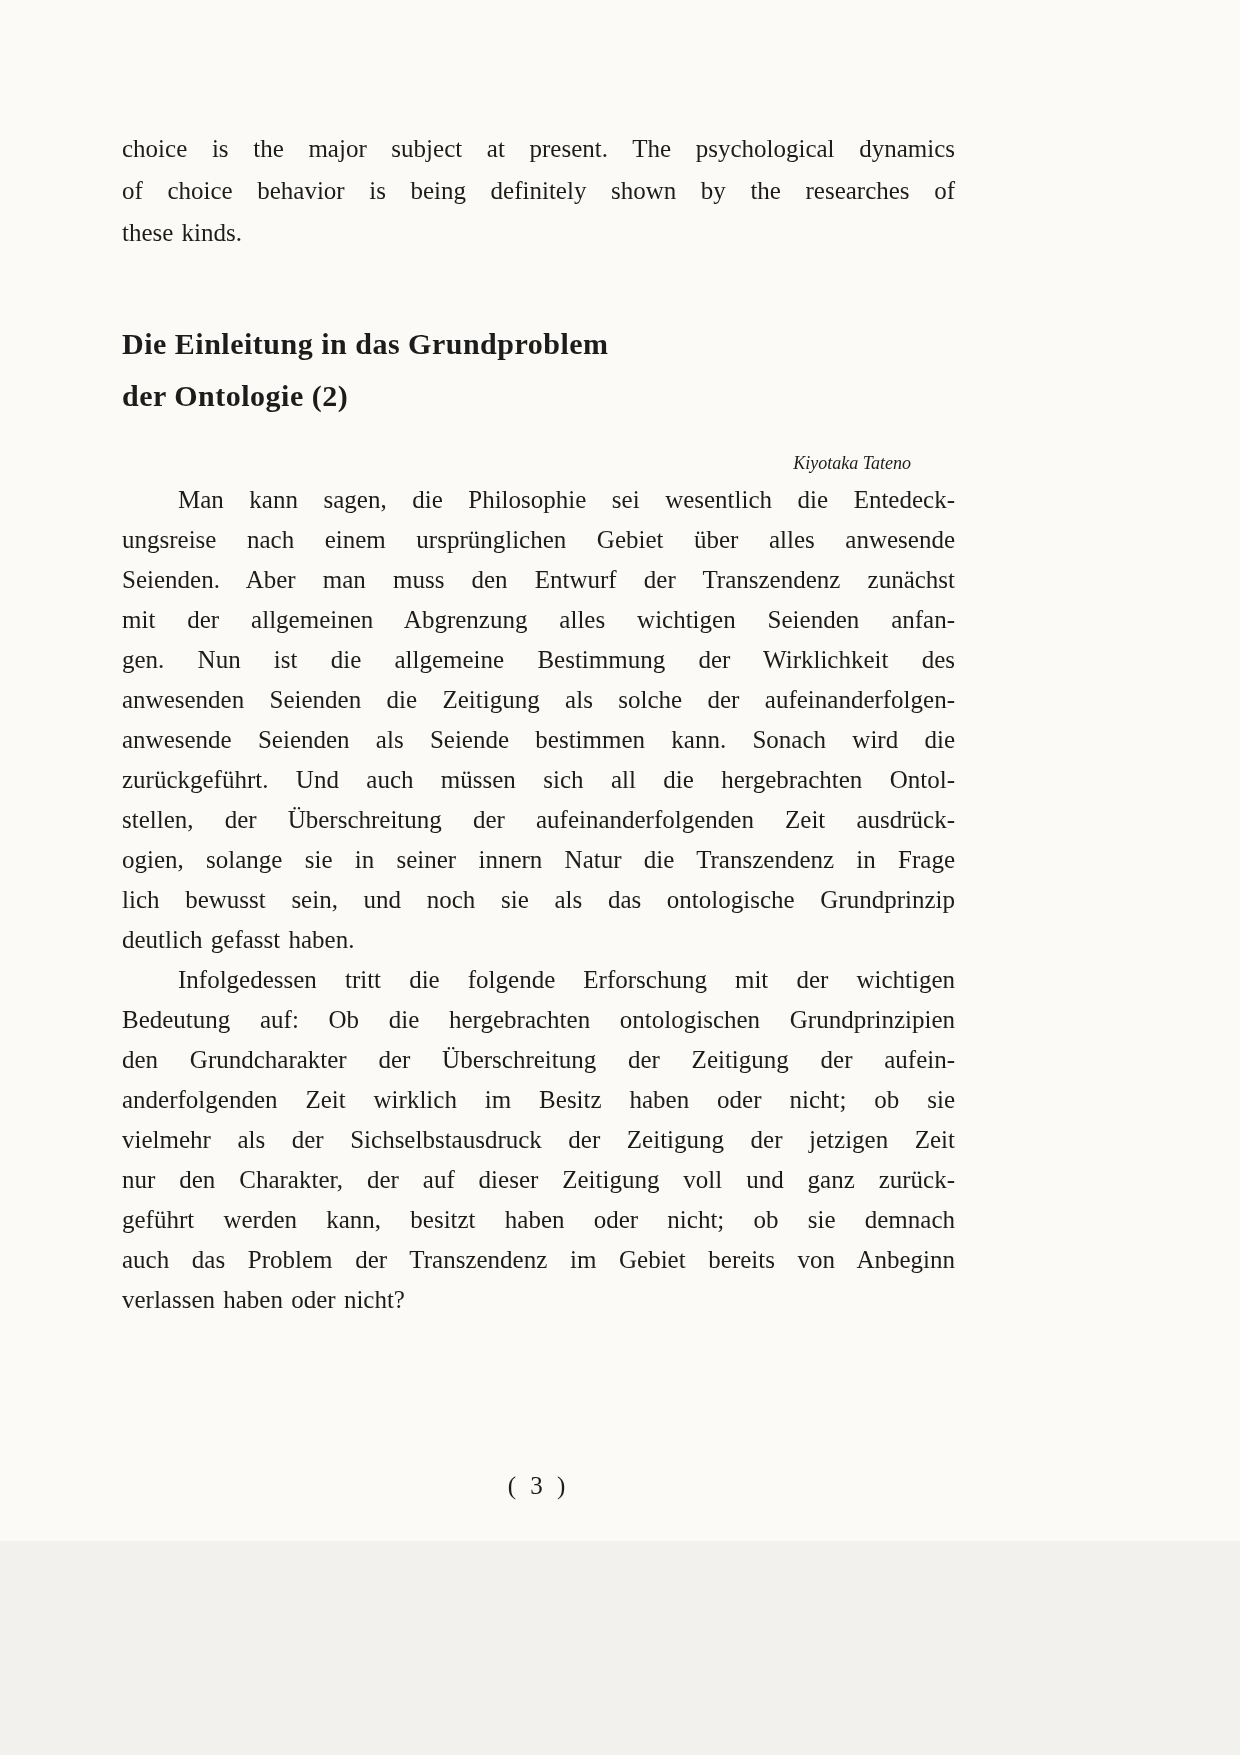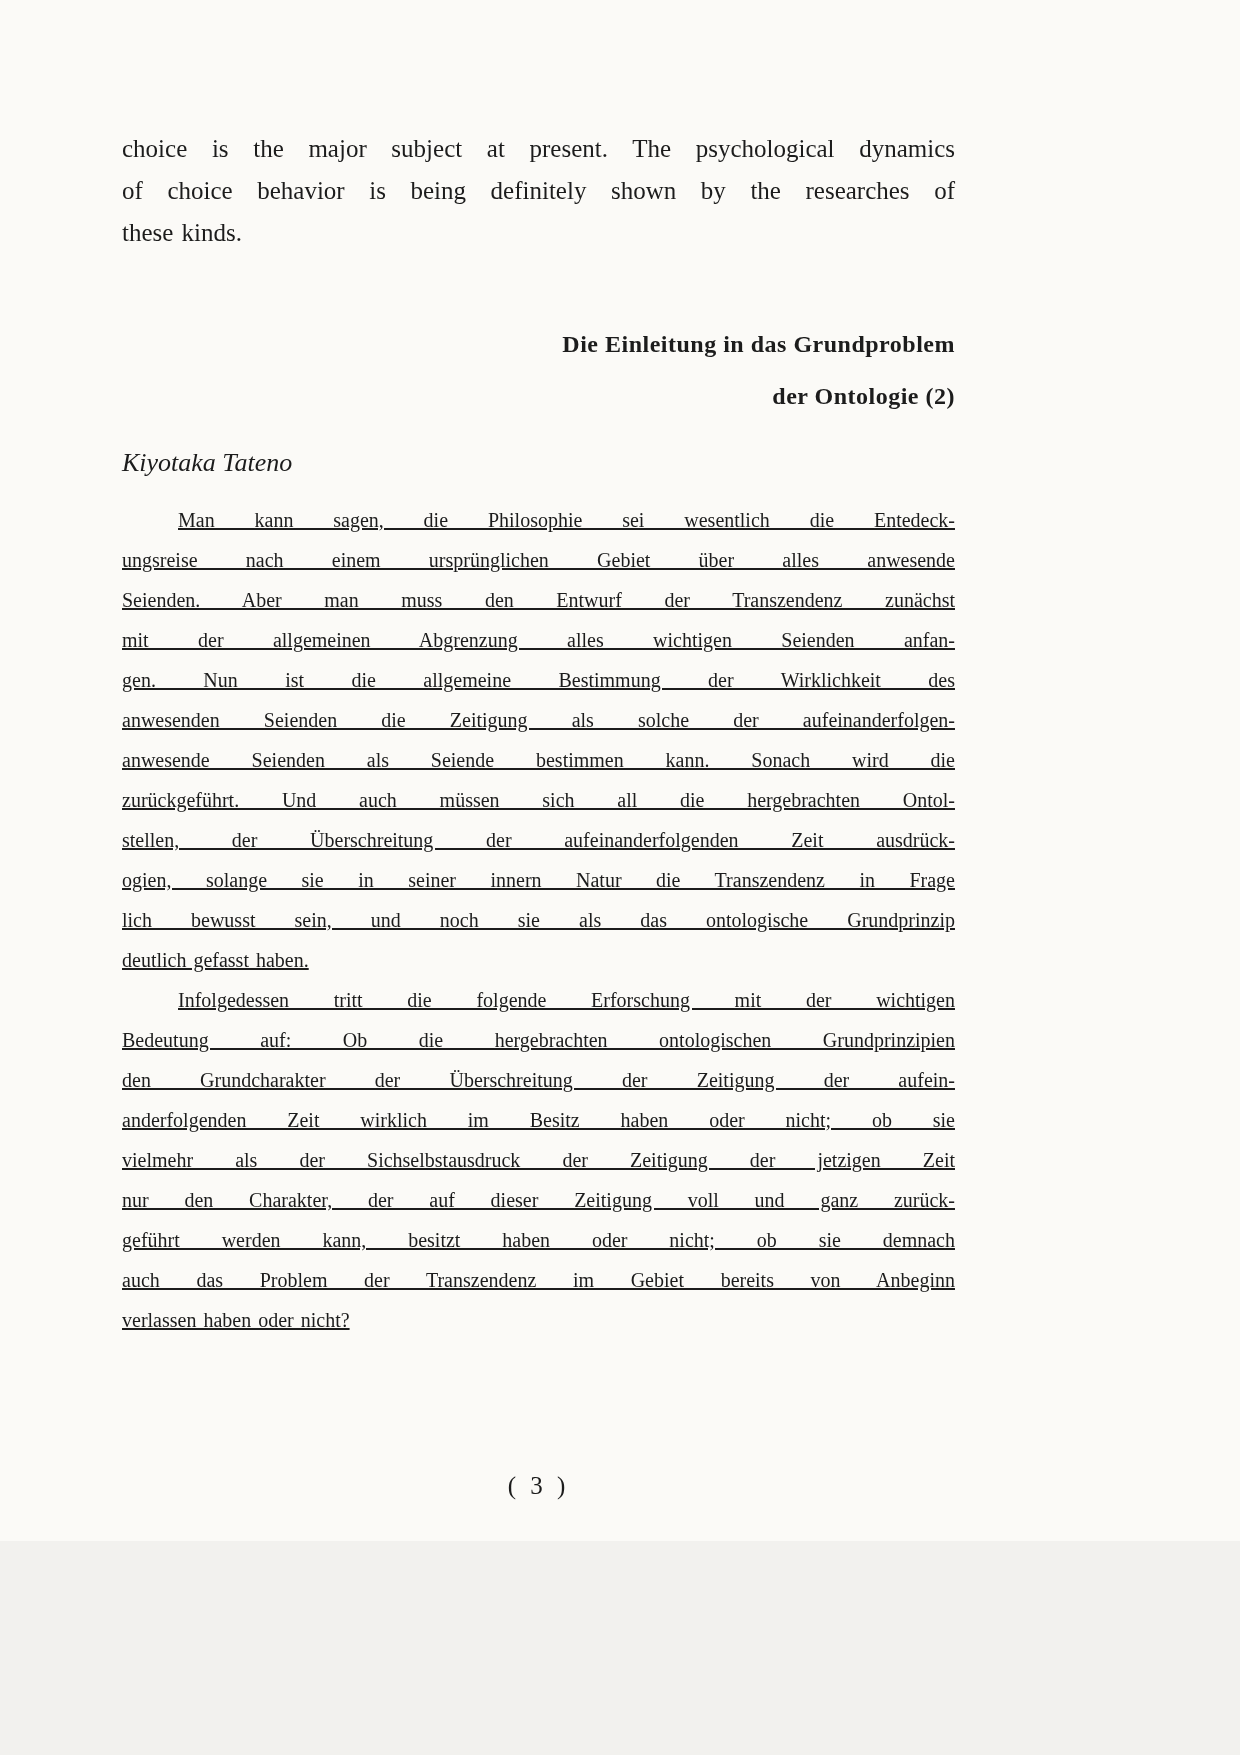--- a/index.html
+++ b/index.html
@@ -24,39 +24,37 @@
     left:122px;top:0;
     width:833px;
   }
   .intro{
     margin-top:128px;
     font-size:25px;
     line-height:42px;
   }
   .article-title{
     margin:64px 0 0 0;
-    text-align:right;
-    font-size:24px;
+    text-align:left;
+    font-size:30px;
     font-weight:bold;
     line-height:52px;
     letter-spacing:0.5px;
   }
   .author{
     margin-top:24px;
-    text-align:left;
+    text-align:right;
     padding-right:44px;
     font-style:italic;
-    font-size:26px;
+    font-size:18px;
     line-height:34px;
   }
   .bodytext{
-    margin-top:20px;
-    font-size:20px;
+    font-size:25px;
     line-height:40px;
-    text-decoration:underline;
   }
   .line{
     text-align:justify;
     text-align-last:justify;
     word-spacing:2px;
   }
   .line.last{
     text-align-last:left;
   }
   .line.indent{

